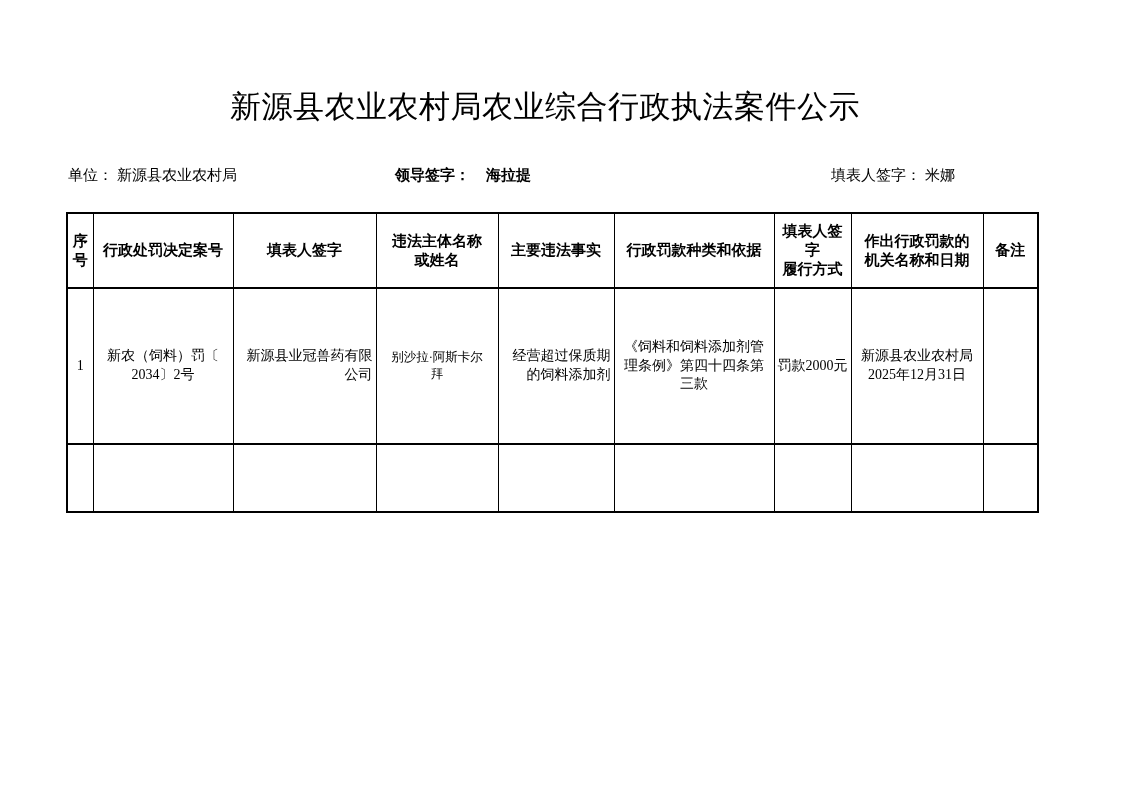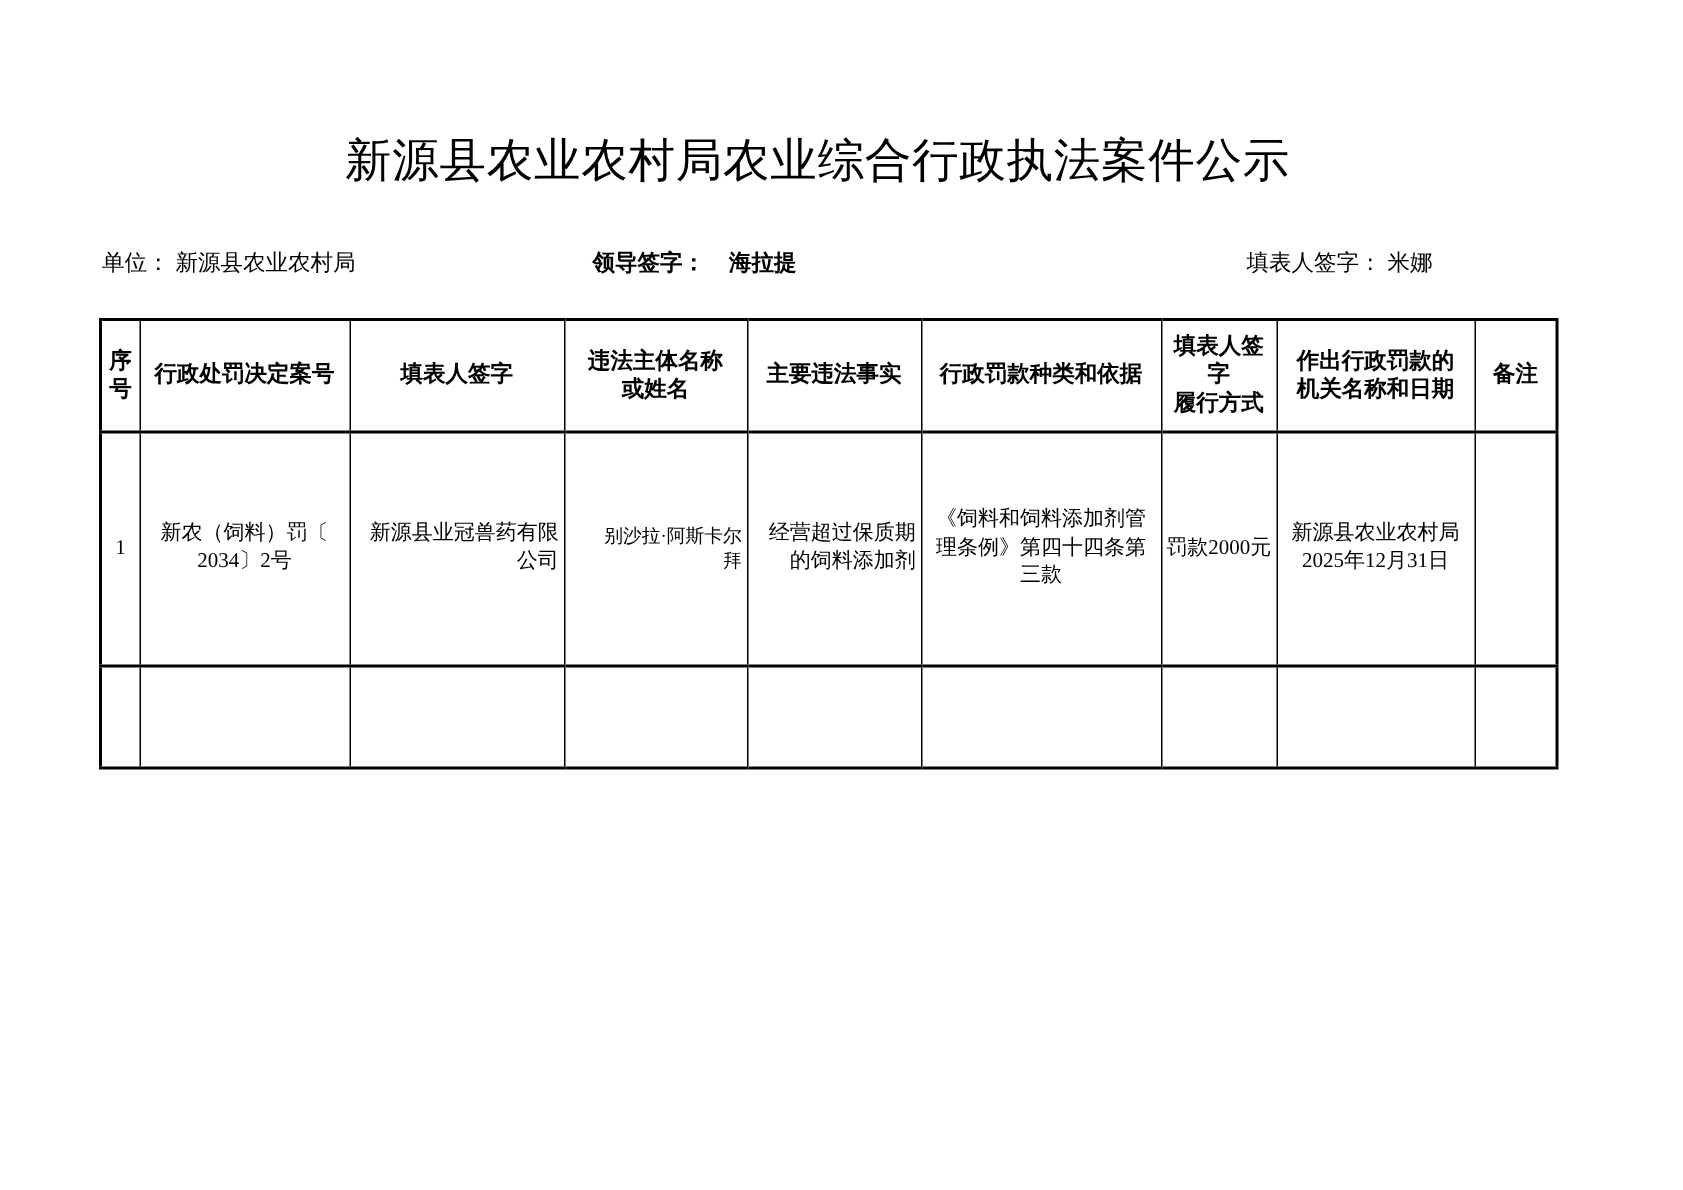--- a/index.html
+++ b/index.html
@@ -69,21 +69,21 @@
   .case-table th {
     font-family: "Liberation Sans", "DejaVu Sans", sans-serif;
     font-weight: bold;
     font-size: 15px;
     line-height: 1.25;
   }
   tr.header-row { height: 75px; }
   tr.data-row   { height: 156px; }
   tr.empty-row  { height: 68px; }
   td.align-left { text-align: right; }
-  td.small-text { font-size: 12.5px; text-align: right; }
+  td.small-text { font-size: 12.5px; }
 </style>
 </head>
 <body>
 
 <div class="page">
 
   <h1 class="doc-title">新源县农业农村局农业综合行政执法案件公示</h1>
 
   <div class="info-row">
     <div class="info-field info-unit">

